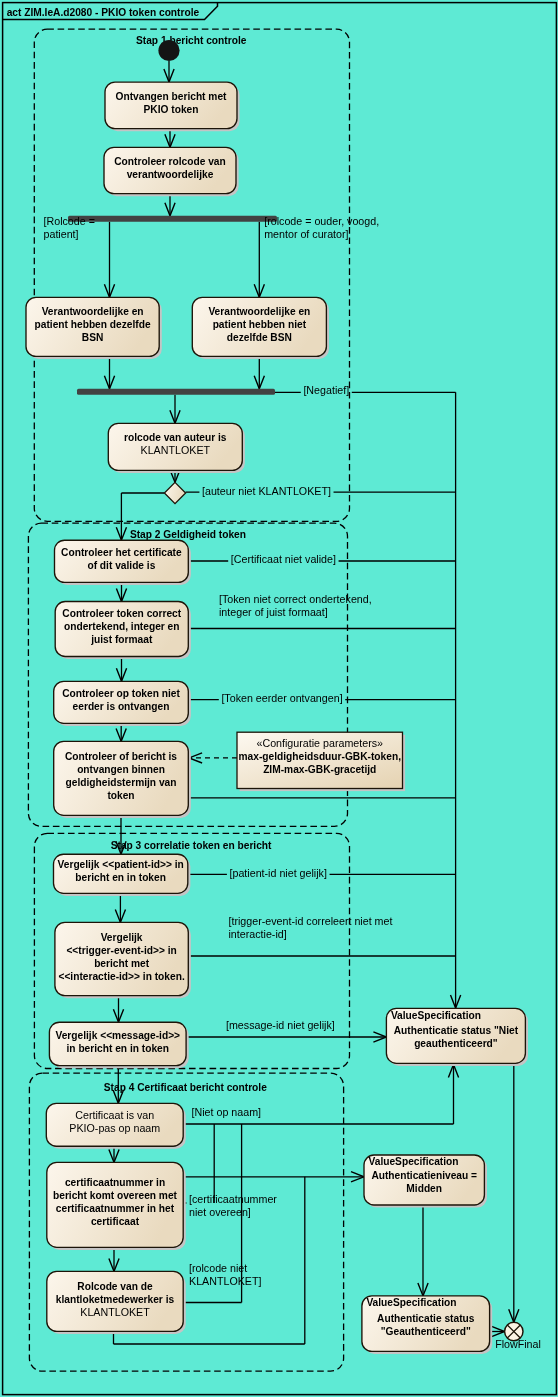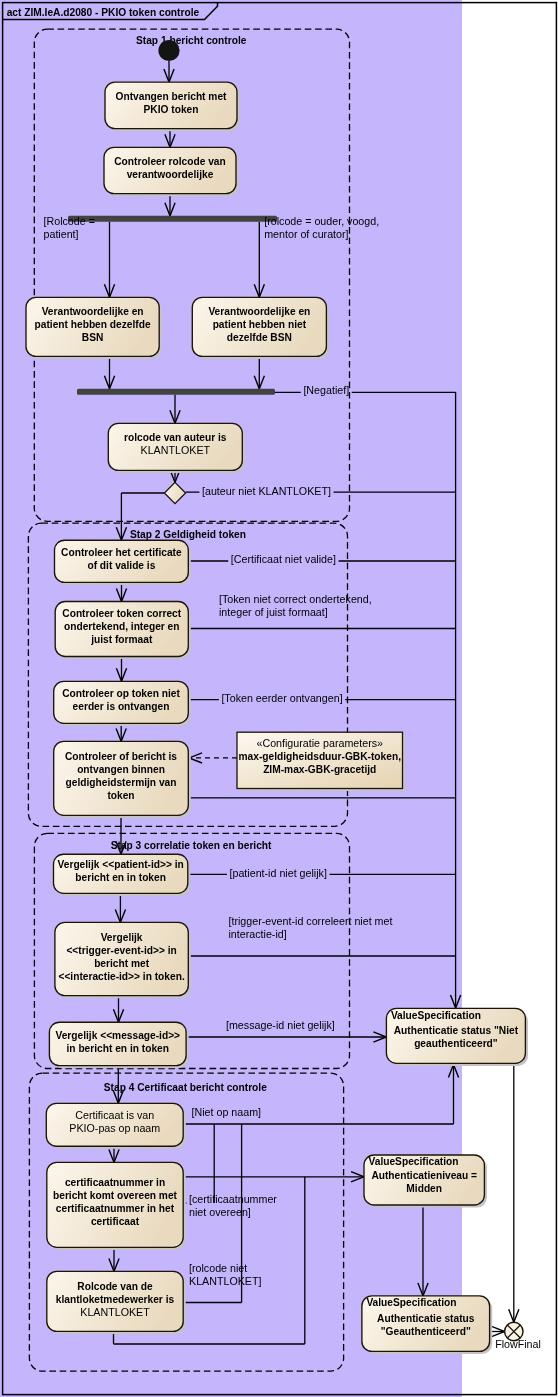--- a/index.html
+++ b/index.html
@@ -1,19 +1,19 @@
 <!DOCTYPE html>
 <html><head>
 <meta charset="utf-8">
 <title>act ZIM.IeA.d2080 - PKIO token controle</title>
 <style>
   html,body{margin:0;padding:0;background:#ffffff;}
   body{width:558px;height:1397px;overflow:hidden;
        font-family:"Liberation Sans",sans-serif;}
-  #root{position:relative;width:462px;height:1397px;background:#c4b5fd;}
+  #root{position:relative;width:558px;height:1397px;background:#5eead4;}
   svg#canvas{position:absolute;left:0;top:0;display:block;}
   #canvas text{fill:#000;}
   .txb{font-size:10.2px;font-weight:700;}
   .txr{font-size:10.7px;font-weight:400;}
   .gd {font-size:10.7px;font-weight:400;}
   .pt {font-size:10.2px;font-weight:700;}
   .ttl{font-size:10.2px;font-weight:700;}
 </style>
 </head>
 <body>

